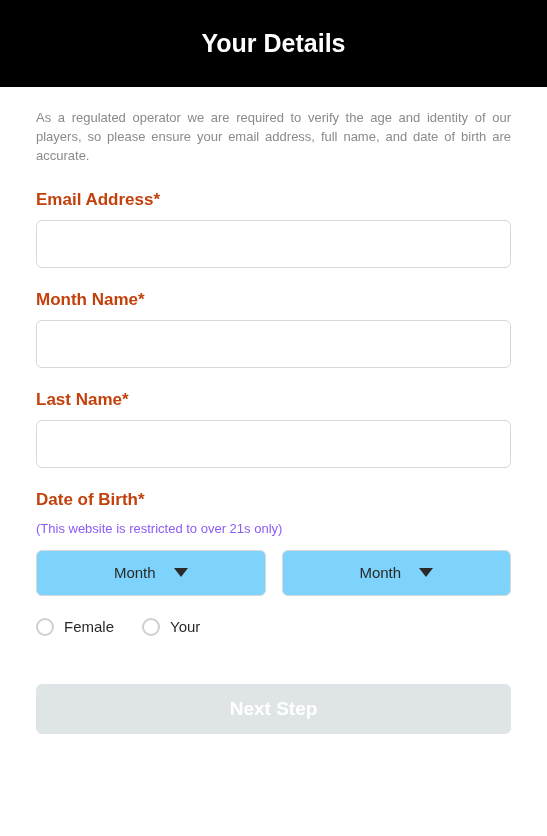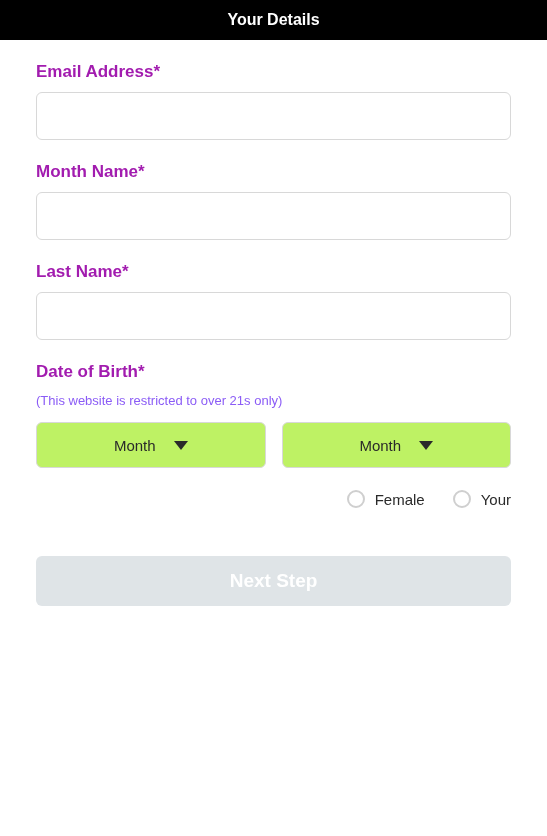--- a/index.html
+++ b/index.html
@@ -5,39 +5,39 @@
   * { box-sizing: border-box; margin: 0; padding: 0; }
   body {
     font-family: -apple-system, BlinkMacSystemFont, "Segoe UI", Arial, sans-serif;
     width: 547px;
     background: #fff;
   }
   .header {
     background: #000;
     color: #fff;
     text-align: center;
-    padding: 11px 0;
-    font-size: 16px;
+    padding: 29px 0;
+    font-size: 25px;
     font-weight: 600;
   }
   .content {
     padding: 22px 36px 20px 36px;
   }
   .intro {
     color: #8a8a8a;
     font-size: 13px;
     line-height: 1.45;
     text-align: justify;
     margin-bottom: 24px;
   }
   .field-group { margin-bottom: 22px; }
   .label {
     font-size: 17px;
     font-weight: 700;
-    color: #a21caf;
+    color: #c2410c;
     margin-bottom: 10px;
     display: block;
   }
   .input {
     width: 100%;
     height: 48px;
     border: 1px solid #d8d8d8;
     border-radius: 6px;
     padding: 0 12px;
     font-size: 15px;
@@ -59,41 +59,40 @@
     border: 1px solid #d8d8d8;
     border-radius: 6px;
     display: flex;
     align-items: center;
     justify-content: center;
     gap: 18px;
     cursor: pointer;
     font-size: 15px;
     color: #2a2a2a;
     font-weight: 500;
-    background: #bef264;
+    background: #7dd3fc;
   }
   .chevron {
     width: 0; height: 0;
     border-left: 7px solid transparent;
     border-right: 7px solid transparent;
     border-top: 9px solid #2a2a2a;
   }
   .ssn-input {
     width: 148px;
     height: 48px;
     border: 1px solid #d8d8d8;
     border-radius: 6px;
     padding: 0 12px;
     font-size: 15px;
   }
   .radios {
     display: flex;
     gap: 28px;
     margin-top: 12px;
-    justify-content: flex-end;
   }
   .radio {
     display: flex;
     align-items: center;
     gap: 10px;
     cursor: pointer;
   }
   .radio-circle {
     width: 18px;
     height: 18px;
@@ -120,20 +119,21 @@
 </style>
 </head>
 <body>
 
 <div class="header">
   <span>Your Details</span>
 </div>
 
 <div class="content">
 
+  <p class="intro">As a regulated operator we are required to verify the age and identity of our players, so please ensure your email address, full name, and date of birth are accurate.</p>
 
   <div class="field-group">
     <label class="label">Email Address*</label>
     <input class="input" type="text" value="" style="">
   </div>
 
   <div class="field-group">
     <label class="label">Month Name*</label>
     <input class="input" type="text" value="" style="">
   </div>

